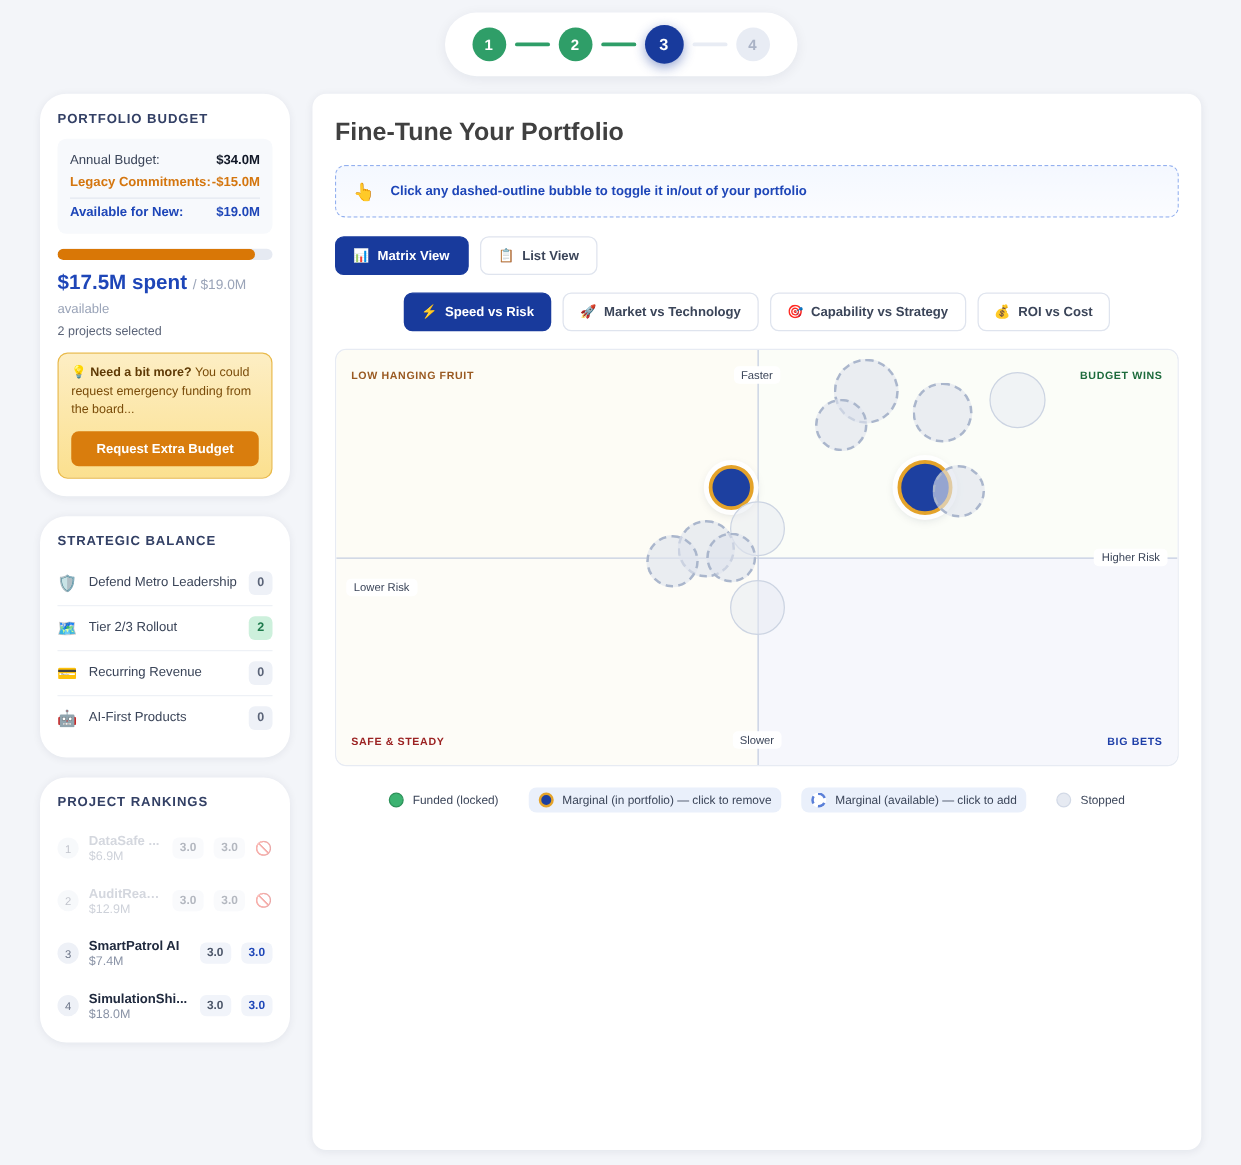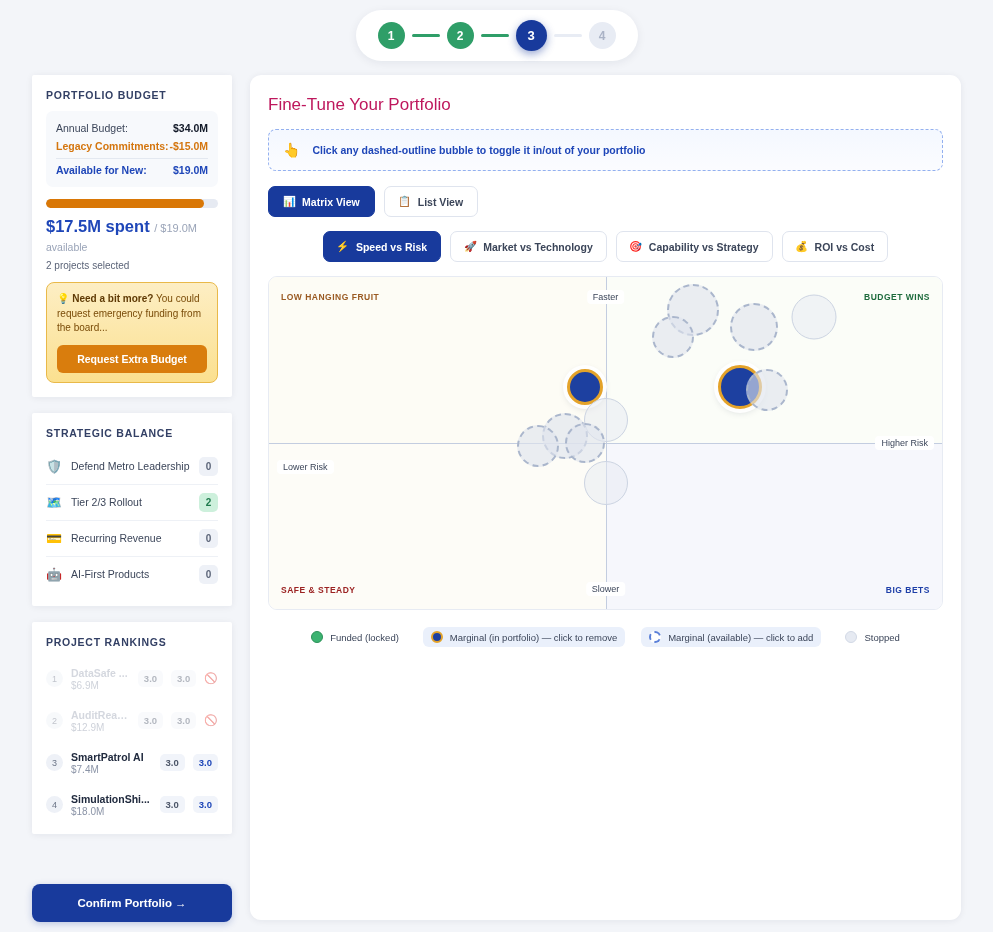--- a/index.html
+++ b/index.html
@@ -28,21 +28,21 @@
     box-shadow:0 3px 9px rgba(24,58,156,.45);
   }
   .step.todo { background:#e8ecf4; color:#aab3c6; }
   .step-line { width:28px; height:3px; background:#2f9e68; border-radius:2px; margin:0 7px; }
   .step-line.pending { background:#e8ecf4; }
 
   
   .page { display:flex; gap:18px; padding:14px 32px 0 32px; align-items:flex-start; }
   .sidebar { width:200px; flex:0 0 200px; display:flex; flex-direction:column; gap:16px; }
   .card {
-    background:#fff; border-radius:2px; padding:14px;
+    background:#fff; border-radius:21px; padding:14px;
     box-shadow:0 1px 7px rgba(20,30,60,.07);
   }
   .card-title {
     font-size:10.5px; font-weight:bold; letter-spacing:.75px;
     color:#334065; margin-bottom:10px;
   }
 
   
   .budget-box { background:#f7f9fc; border-radius:7px; padding:8px 10px; }
   .brow { display:flex; justify-content:space-between; font-size:10.5px; padding:3px 0; }
@@ -113,21 +113,21 @@
     background:#183a9c; color:#fff; border:0; border-radius:8px; cursor:pointer;
     font-family:inherit; font-size:11.5px; font-weight:bold; padding:13px 0; width:100%;
     box-shadow:0 2px 7px rgba(24,58,156,.25);
   }
 
   
   .main {
     flex:1; background:#fff; border-radius:11px; padding:20px 18px;
     box-shadow:0 1px 7px rgba(20,30,60,.07); height:845px;
   }
-  .h1 { font-size:17px; font-weight:normal; color:#be185d; }
+  .h1 { font-size:20px; font-weight:bold; color:#404040; }
   .sub { font-size:10.5px; color:#4b5568; line-height:1.6; margin-top:8px; }
   .sub b { color:#1b2234; }
   .hint {
     margin-top:14px; border:1px dashed #93b0ef; border-radius:8px;
     background:linear-gradient(180deg,#f4f8ff,#fbfcff); padding:12px 14px;
     display:flex; align-items:center; gap:12px;
   }
   .hint span.t { font-size:10.5px; color:#1e46b8; font-weight:bold; }
   .hint .emo { font-size:14px; }
 
@@ -320,21 +320,20 @@
         <span class="rk-num"></span>
         <span class="rk-info">
           <span class="rk-name" style="display:block">VirtualSite Pro</span>
         </span>
         <span class="rk-sc">&nbsp;&nbsp;&nbsp;</span>
         <span class="rk-sc">&nbsp;&nbsp;&nbsp;</span>
       </div>
     </div>
 
     <div style="margin-top:34px">
-      <button class="btn-primary">Confirm Portfolio →</button>
       <div style="height:12px"></div>
       
     </div>
   </div>
 
   <div class="main">
     <div class="h1">Fine-Tune Your Portfolio</div>
 
     <div class="hint">
       <span class="emo">👆</span>

